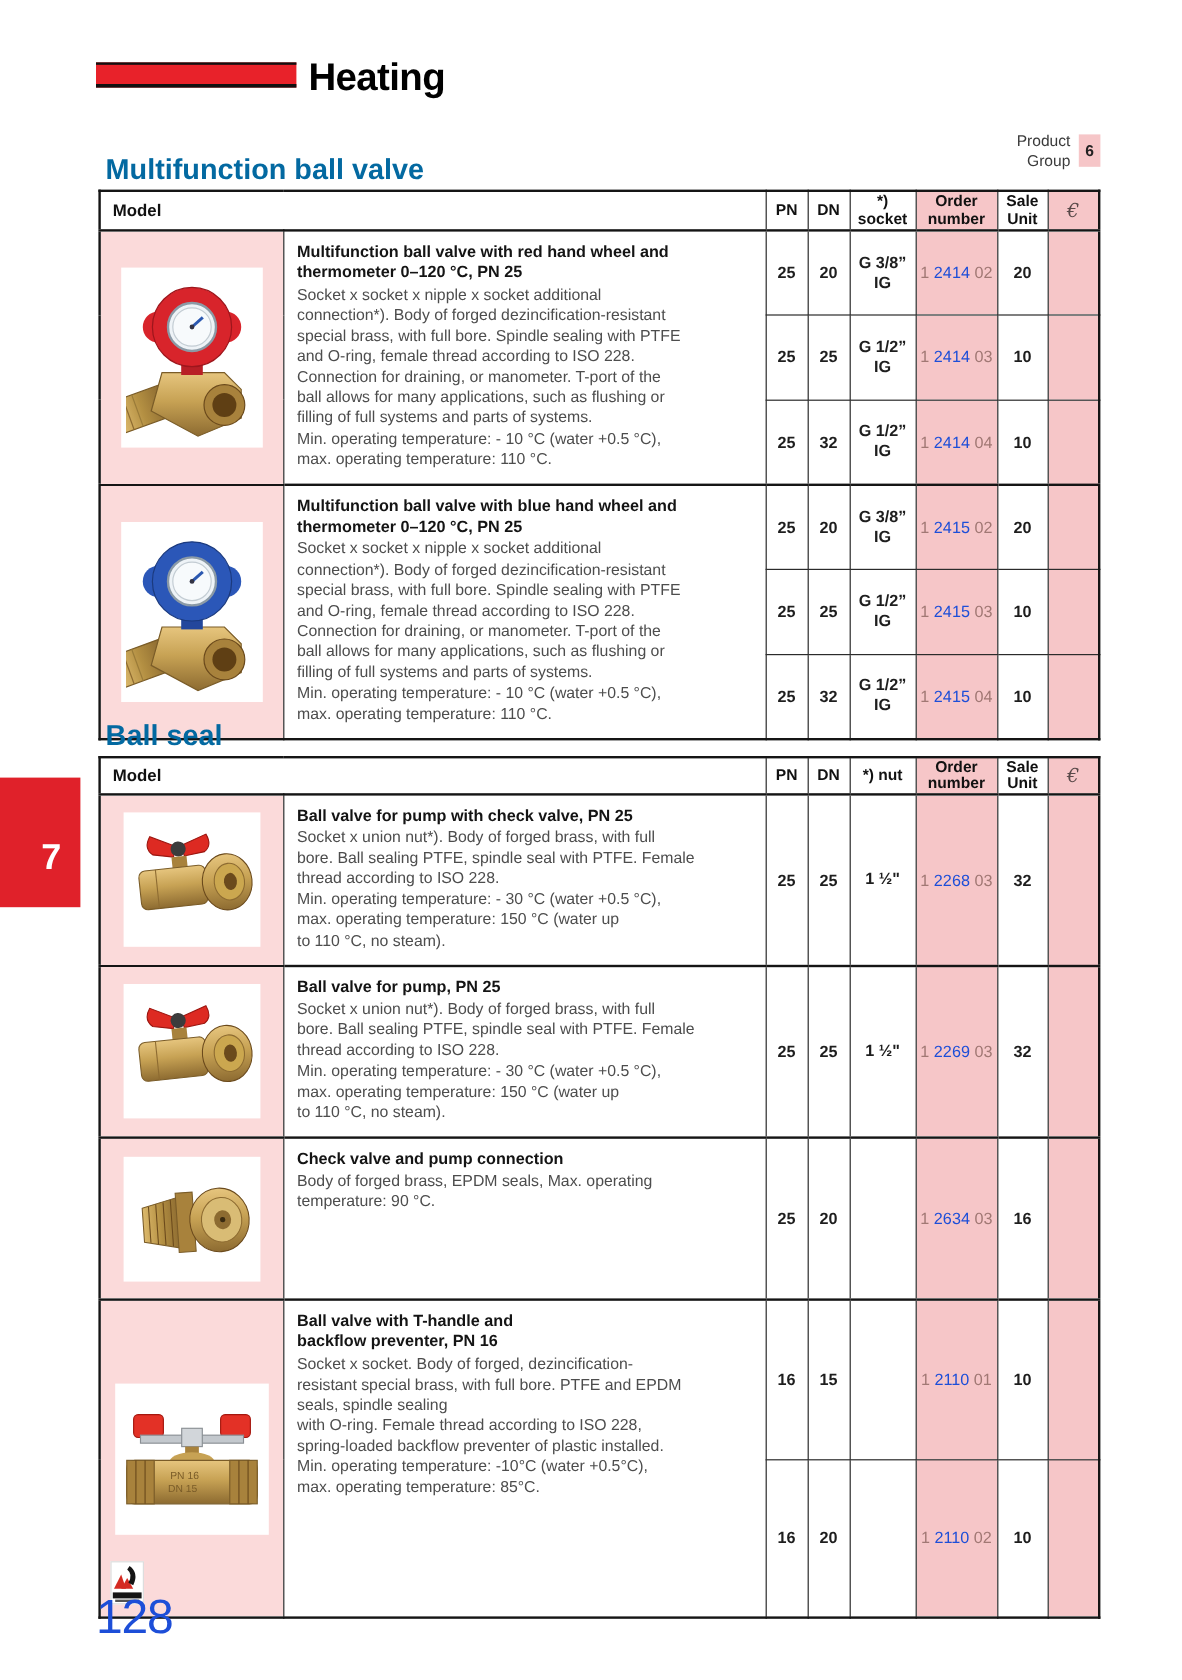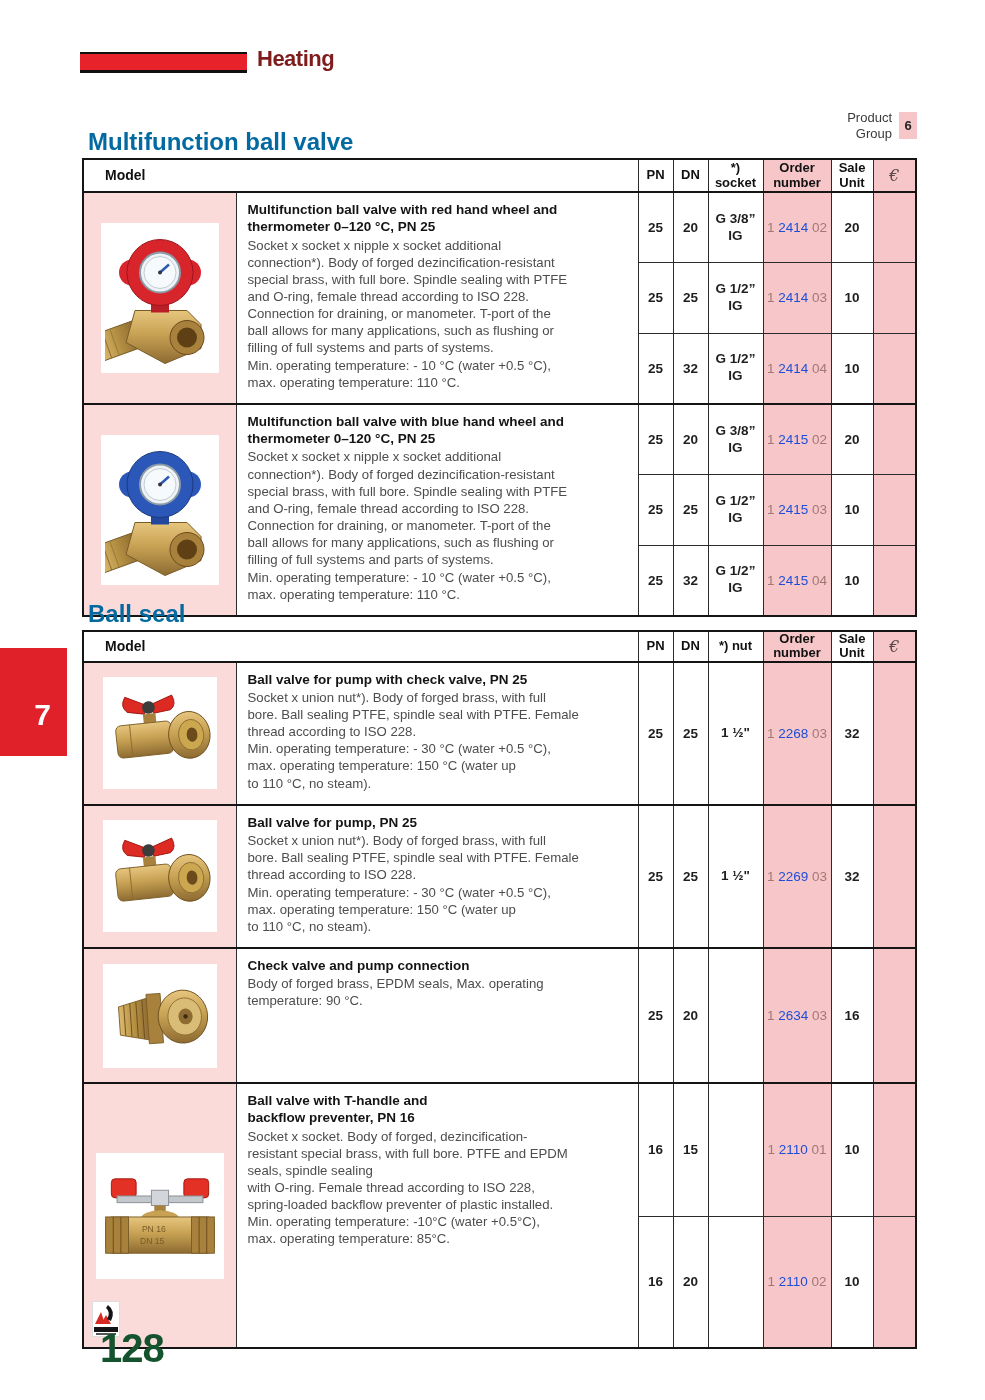--- a/index.html
+++ b/index.html
@@ -12,53 +12,53 @@
   *{box-sizing:border-box;margin:0;padding:0;}
   html,body{background:#e9e9e9;}
   .page{
     position:relative;width:985px;height:1400px;background:#fff;
     font-family:"Liberation Sans",sans-serif;color:var(--ink);
     margin:0 auto;overflow:hidden;
   }
   
   .brand-bar{position:absolute;left:80px;top:52px;width:167px;height:21px;
     background:var(--red);border-top:2px solid #101010;border-bottom:3px solid #101010;}
-  .page-title{position:absolute;left:257px;top:46px;font-size:22px;font-weight:bold;color:#7f1d1d;letter-spacing:-0.5px;}
+  .page-title{position:absolute;left:257px;top:46px;font-size:32px;font-weight:bold;color:#000000;letter-spacing:-0.5px;}
   .pg-wrap{position:absolute;left:795px;top:110px;width:122px;display:flex;align-items:center;justify-content:flex-end;gap:7px;}
   .pg-label{font-size:13px;color:#3a3a3a;text-align:right;line-height:1.2;}
   .pg-badge{background:var(--pink-mid);min-width:18px;height:27px;display:flex;align-items:center;justify-content:center;
     font-size:13px;font-weight:bold;color:#222;padding:0 2px;}
   
   .sec-title{position:absolute;left:88px;font-size:24px;font-weight:bold;color:#0369a1;}
   
   table.cat{border-collapse:collapse;table-layout:fixed;position:absolute;left:82px;background:#fff;}
   table.cat th,table.cat td{border:1px solid #2b2b2b;overflow:hidden;}
   table.cat{border:2px solid #151515;}
   table.cat thead th{border-bottom:2px solid #151515;background:#fff;font-size:13px;color:#111;line-height:1.1;}
-  table.cat thead th.model{text-align:left;padding-left:21px;font-size:14px;}
+  table.cat thead th.model{text-align:left;padding-left:10px;font-size:14px;}
   table.cat thead th.pinkh{background:var(--pink-mid);}
   table.cat thead th.eurh{background:var(--pink-mid);font-family:"DejaVu Serif",serif;font-style:italic;font-weight:normal;font-size:16px;color:#5a4a4a;}
   tr.block-start td{border-top:2px solid #151515;}
   td.img{background:var(--pink-light);text-align:center;vertical-align:middle;position:relative;}
   td.desc{vertical-align:top;padding:8px 8px 12px 11px;background:#fff;}
   .p-title{font-size:13.5px;font-weight:bold;color:#141414;line-height:1.28;white-space:pre-line;}
   .p-desc{font-size:13.2px;color:var(--body);line-height:1.3;white-space:pre-line;margin-top:1px;}
   td.c{text-align:center;font-weight:bold;font-size:13.5px;color:#1e1e1e;}
   td.conn{white-space:pre-line;line-height:1.25;}
   td.order{background:var(--pink-mid);text-align:center;font-size:13.5px;white-space:nowrap;}
   .ord-p,.ord-s{color:#a17874;}
   .ord-m{font-weight:normal;color:#1d4ed8;margin-top:34px;}
   td.eur{background:var(--pink-mid);}
   .photo{background:#fff;display:inline-flex;align-items:center;justify-content:center;vertical-align:middle;}
   .logo-box{position:absolute;left:8px;bottom:10px;width:28px;height:36px;background:#fff;border:1px solid #ddd;}
   
   .side-tab{position:absolute;left:0;top:648px;width:67px;height:108px;background:#e0212a;
     display:flex;align-items:center;justify-content:flex-end;padding:26px 16px 0 0;}
   .side-tab span{color:#fff;font-size:30px;font-weight:bold;}
-  .page-num{position:absolute;left:80px;top:1326px;font-size:40px;font-weight:bold;color:#14532d;letter-spacing:-1px;margin-left:20px;}
+  .page-num{position:absolute;left:80px;top:1326px;font-size:40px;font-weight:normal;color:#1d4ed8;letter-spacing:-1px;}
 </style>
 </head>
 <body>
 
 <svg width="0" height="0" style="position:absolute" aria-hidden="true">
   <defs>
     <linearGradient id="brassV" x1="0" y1="0" x2="0" y2="1">
       <stop offset="0" stop-color="#e6c57e"></stop>
         <stop offset="0.45" stop-color="#c7a254"></stop>
         <stop offset="1" stop-color="#8d6b31"></stop>

